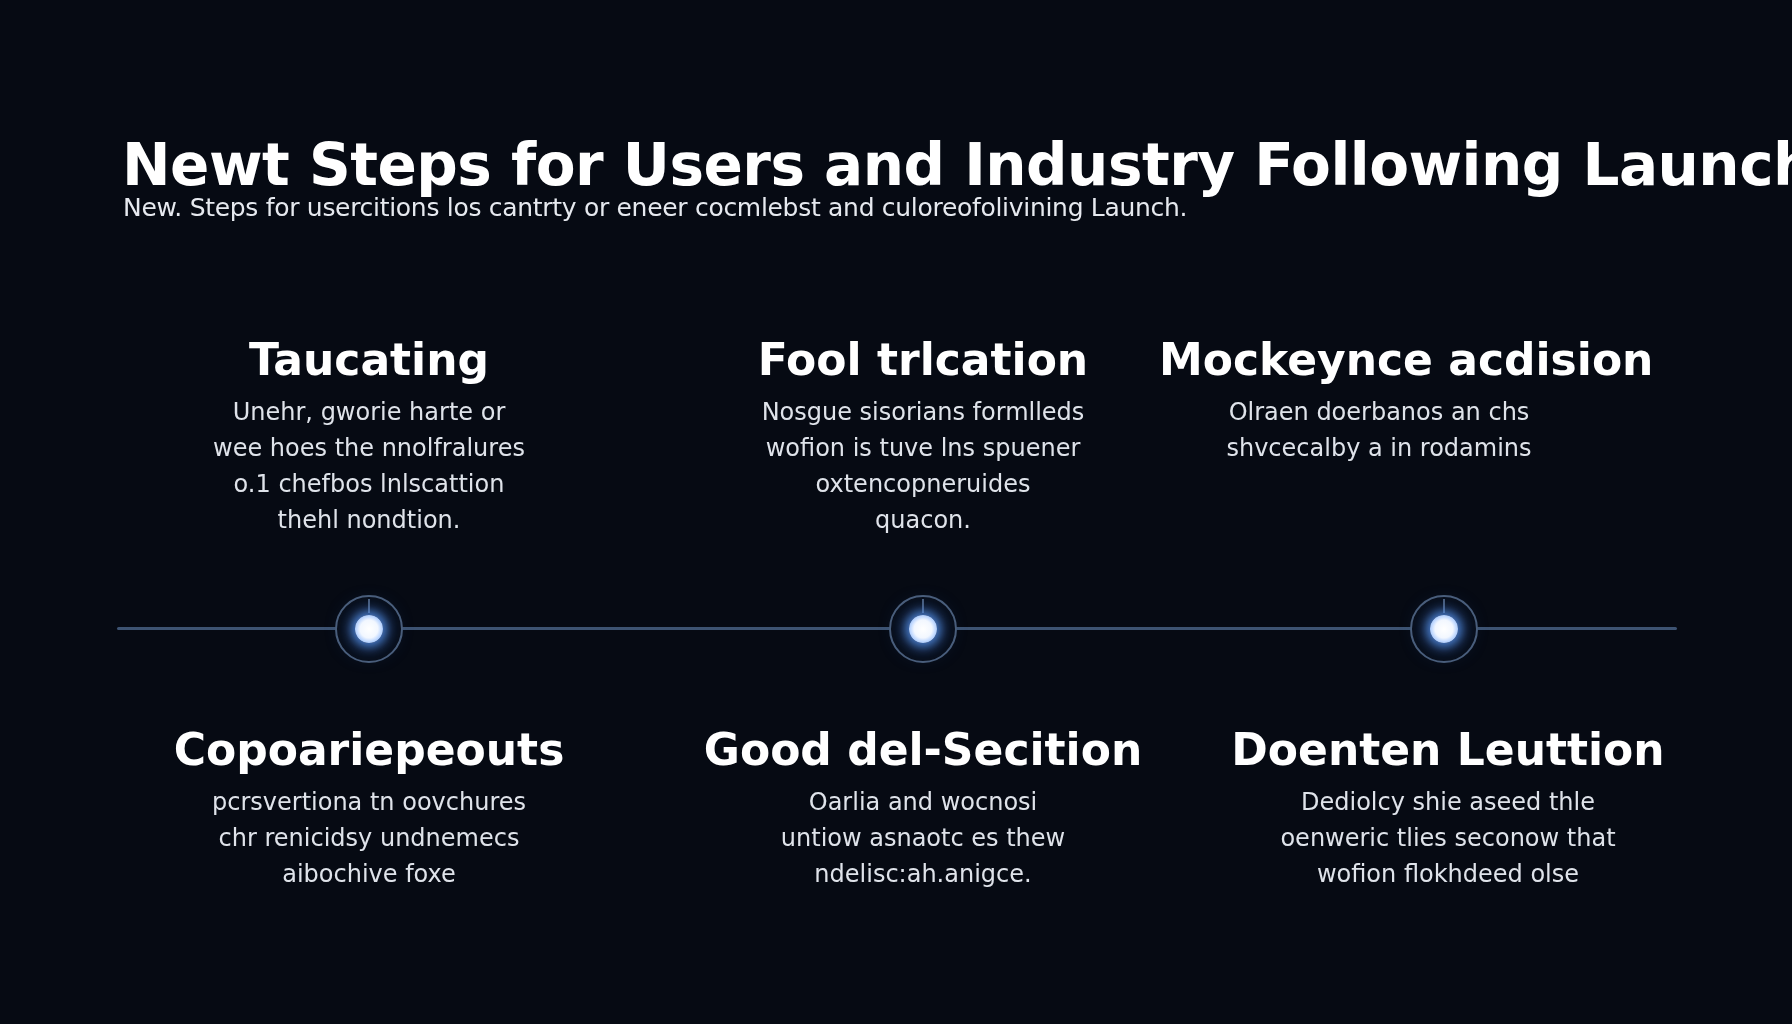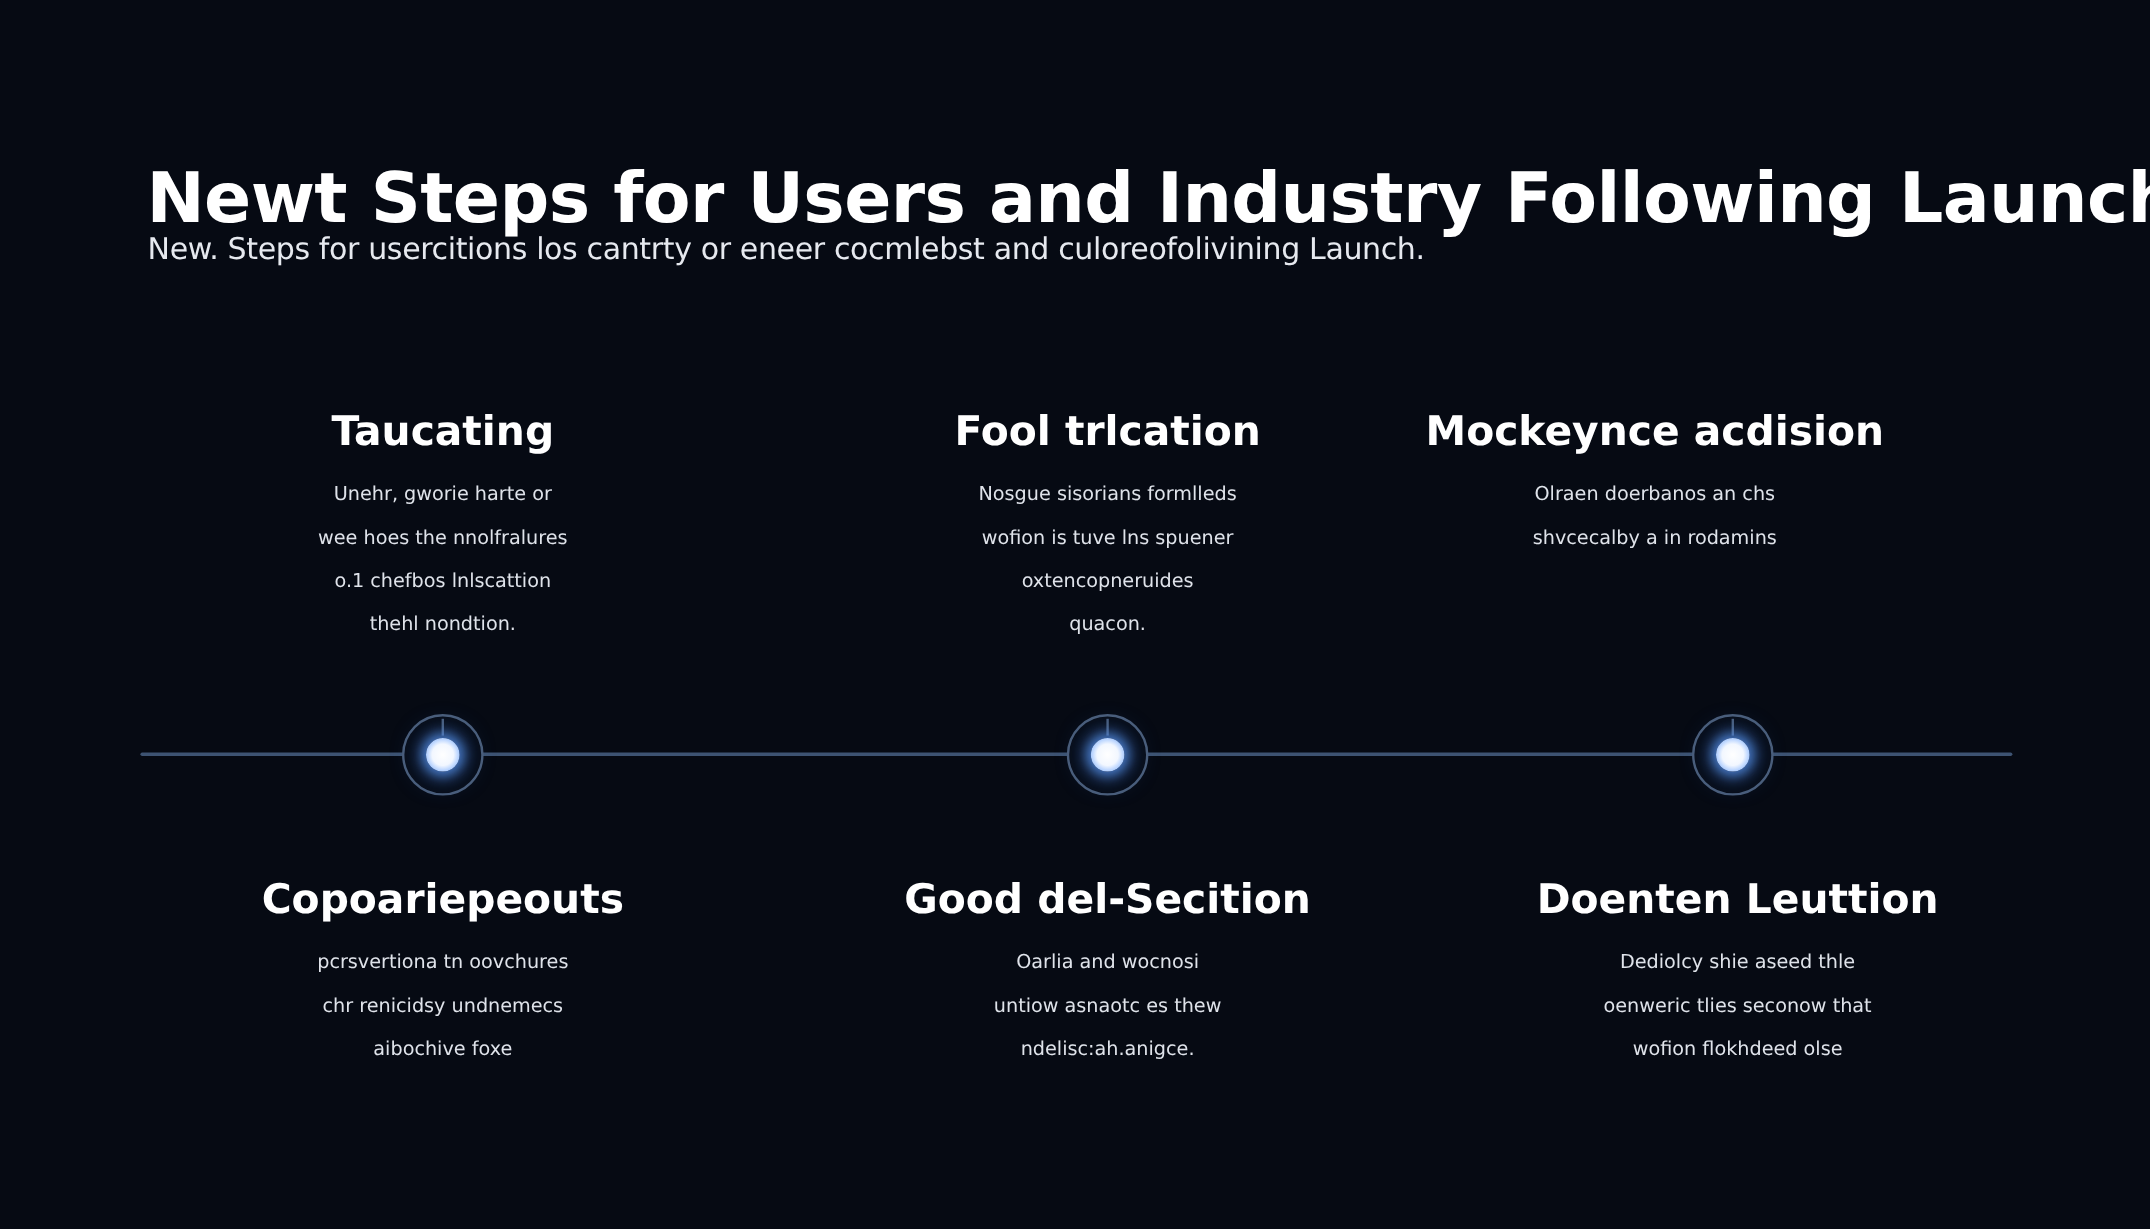--- a/index.html
+++ b/index.html
@@ -36,29 +36,29 @@
       white-space: nowrap;
       line-height: 40px;
       letter-spacing: -0.3px;
     }
     .step {
       position: absolute;
       width: 440px;
       text-align: center;
     }
     .step-title {
-      font-size: 34px;
+      font-size: 44px;
       font-weight: bold;
       color: #ffffff;
       line-height: 44px;
       margin-bottom: 12px;
       white-space: nowrap;
     }
     .step-desc {
-      font-size: 16px;
+      font-size: 24px;
       color: #dfe3ea;
       line-height: 36px;
     }
     .step-desc span {
       display: block;
       white-space: nowrap;
     }
     .timeline {
       position: absolute;
       left: 117px;

